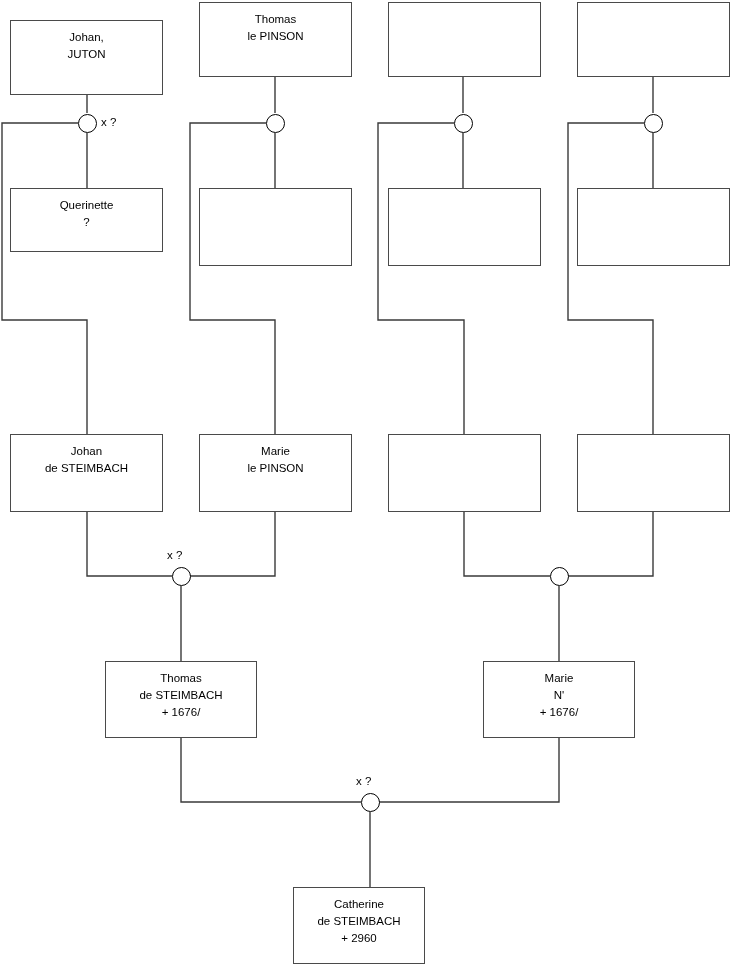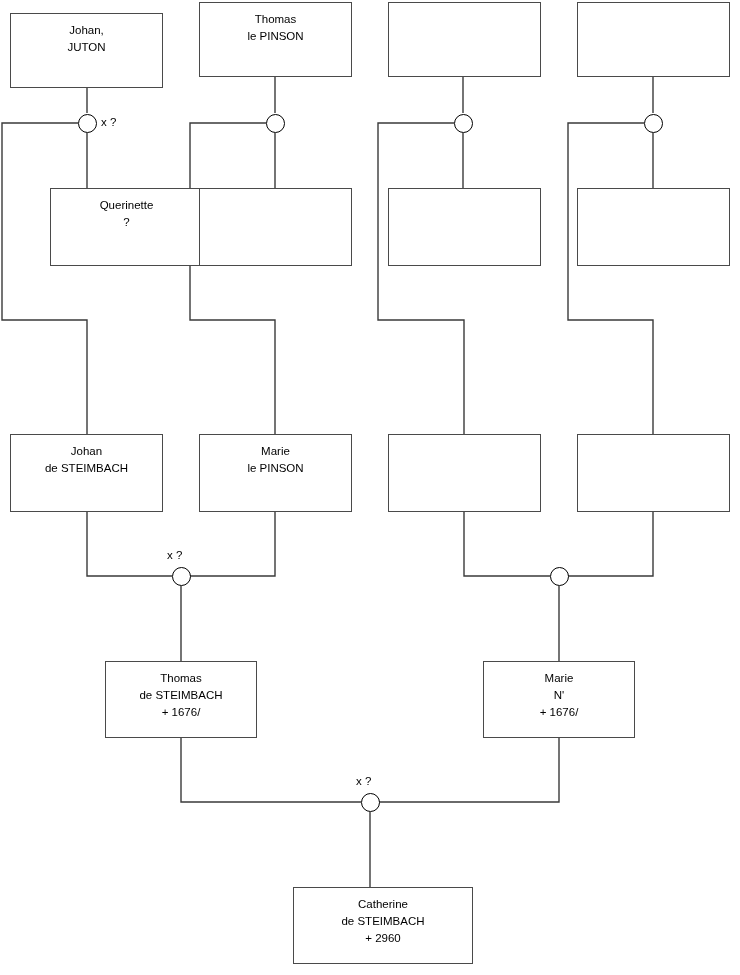--- a/index.html
+++ b/index.html
@@ -87,31 +87,31 @@
       <polyline points="181,586 181,661" fill="none" stroke="#3a3a3a" stroke-width="1.4"></polyline>
       <polyline points="464,512 464,576 550,576" fill="none" stroke="#3a3a3a" stroke-width="1.4"></polyline>
       <polyline points="653,512 653,576 568,576" fill="none" stroke="#3a3a3a" stroke-width="1.4"></polyline>
       <polyline points="559,586 559,661" fill="none" stroke="#3a3a3a" stroke-width="1.4"></polyline>
       <polyline points="181,738 181,802 361,802" fill="none" stroke="#3a3a3a" stroke-width="1.4"></polyline>
       <polyline points="559,738 559,802 379,802" fill="none" stroke="#3a3a3a" stroke-width="1.4"></polyline>
       <polyline points="370,812 370,887" fill="none" stroke="#3a3a3a" stroke-width="1.4"></polyline>
     </svg>
 
   <div id="boxes-layer">
-      <div class="person-box" style="left: 10px; top: 13px; width: 153px; height: 75px;">
+      <div class="person-box" style="left: 10px; top: 20px; width: 153px; height: 75px;">
         <span class="person-line">Johan,</span>
         <span class="person-line">JUTON</span>
       </div>
       <div class="person-box" style="left: 199px; top: 2px; width: 153px; height: 75px;">
         <span class="person-line">Thomas</span>
         <span class="person-line">le PINSON</span>
       </div>
       <div class="person-box" style="left: 388px; top: 2px; width: 153px; height: 75px;"></div>
       <div class="person-box" style="left: 577px; top: 2px; width: 153px; height: 75px;"></div>
-      <div class="person-box" style="left: 10px; top: 188px; width: 153px; height: 78px; margin-left: 40px;">
+      <div class="person-box" style="left: 10px; top: 188px; width: 153px; height: 64px;">
         <span class="person-line">Querinette</span>
         <span class="person-line">?</span>
       </div>
       <div class="person-box" style="left: 199px; top: 188px; width: 153px; height: 78px;"></div>
       <div class="person-box" style="left: 388px; top: 188px; width: 153px; height: 78px;"></div>
       <div class="person-box" style="left: 577px; top: 188px; width: 153px; height: 78px;"></div>
       <div class="person-box" style="left: 10px; top: 434px; width: 153px; height: 78px;">
         <span class="person-line">Johan</span>
         <span class="person-line">de STEIMBACH</span>
       </div>
@@ -124,21 +124,21 @@
       <div class="person-box" style="left: 105px; top: 661px; width: 152px; height: 77px;">
         <span class="person-line">Thomas</span>
         <span class="person-line">de STEIMBACH</span>
         <span class="person-line">+ 1676/</span>
       </div>
       <div class="person-box" style="left: 483px; top: 661px; width: 152px; height: 77px;">
         <span class="person-line">Marie</span>
         <span class="person-line">N'</span>
         <span class="person-line">+ 1676/</span>
       </div>
-      <div class="person-box" style="left: 293px; top: 887px; width: 180px; height: 77px;">
+      <div class="person-box" style="left: 293px; top: 887px; width: 132px; height: 77px;">
         <span class="person-line">Catherine</span>
         <span class="person-line">de STEIMBACH</span>
         <span class="person-line">+ 2960</span>
       </div>
     </div>
   <div id="unions-layer">
       <div class="union-marker" style="left: 77.5px; top: 113.5px;"></div>
       <span class="union-label" style="left: 101px; top: 116px;">x ?</span>
       <div class="union-marker" style="left: 265.5px; top: 113.5px;"></div>
       <div class="union-marker" style="left: 453.5px; top: 113.5px;"></div>

